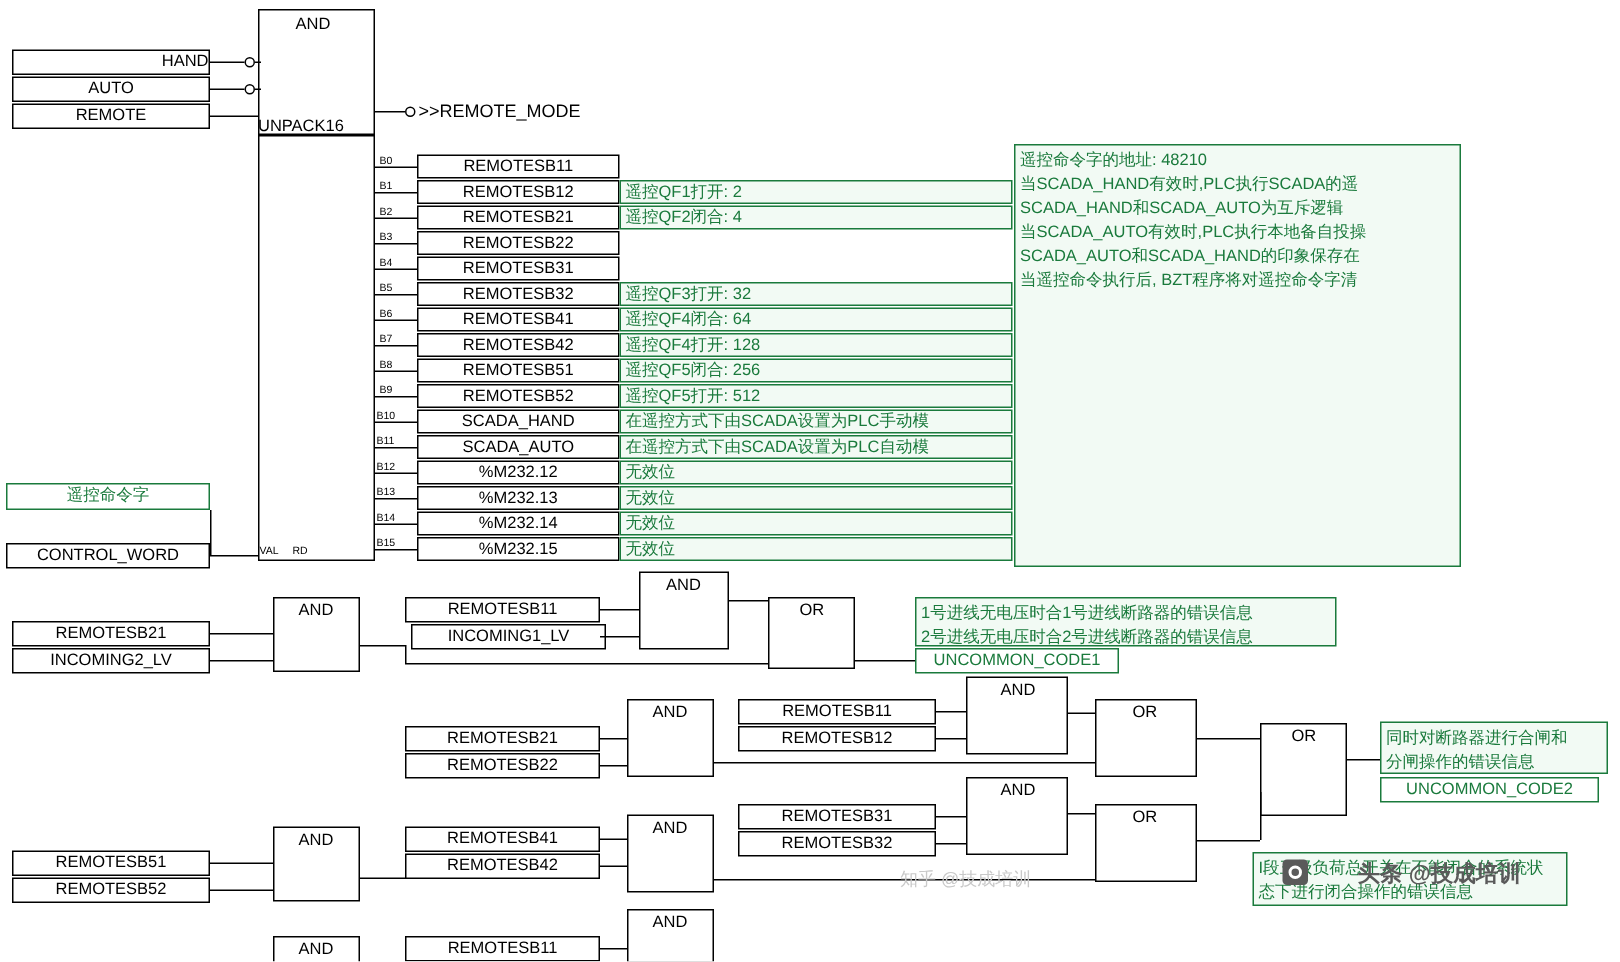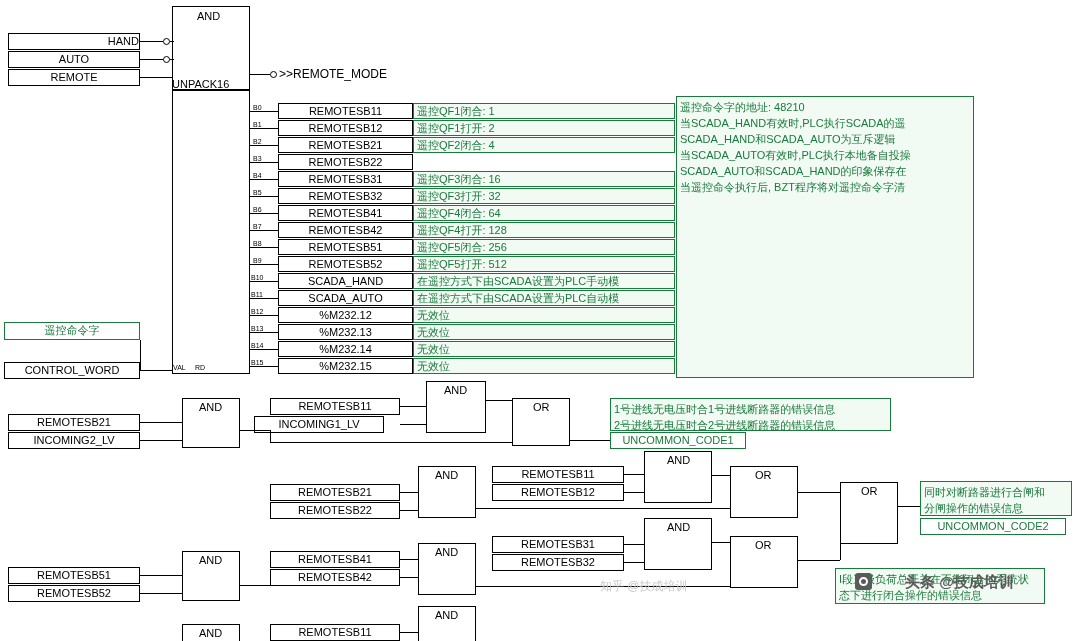--- a/index.html
+++ b/index.html
@@ -58,40 +58,38 @@
   <div class="txt" style="left:279px;top:67px;">&gt;&gt;REMOTE_MODE</div>
 
   <div class="gsig" style="left:4px;top:322px;width:136px;height:18px;">遥控命令字</div>
   <div class="sig" style="left:4px;top:362px;width:136px;height:17px;">CONTROL_WORD</div>
   <div class="ln lnh" style="left:140px;top:370px;width:32px;"></div>
   <div class="ln lnv" style="left:140px;top:340px;height:30px;"></div>
 
   <div class="pin" style="left:253px;top:104px;">B0</div>
   <div class="ln lnh" style="left:250px;top:111px;width:28px;"></div>
   <div class="sig" style="left:278px;top:103px;width:135px;height:16px;">REMOTESB11</div>
-  <div class="note" style="left:413px;top:103px;width:262px;height:16px;">遥控QF1闭合:  1</div>
 
   <div class="pin" style="left:253px;top:121px;">B1</div>
   <div class="ln lnh" style="left:250px;top:128px;width:28px;"></div>
   <div class="sig" style="left:278px;top:120px;width:135px;height:16px;">REMOTESB12</div>
   <div class="note" style="left:413px;top:120px;width:262px;height:16px;">遥控QF1打开:  2</div>
 
   <div class="pin" style="left:253px;top:138px;">B2</div>
   <div class="ln lnh" style="left:250px;top:145px;width:28px;"></div>
   <div class="sig" style="left:278px;top:137px;width:135px;height:16px;">REMOTESB21</div>
   <div class="note" style="left:413px;top:137px;width:262px;height:16px;">遥控QF2闭合:  4</div>
 
   <div class="pin" style="left:253px;top:155px;">B3</div>
   <div class="ln lnh" style="left:250px;top:162px;width:28px;"></div>
   <div class="sig" style="left:278px;top:154px;width:135px;height:16px;">REMOTESB22</div>
 
   <div class="pin" style="left:253px;top:172px;">B4</div>
   <div class="ln lnh" style="left:250px;top:179px;width:28px;"></div>
   <div class="sig" style="left:278px;top:171px;width:135px;height:16px;">REMOTESB31</div>
-  <div class="note" style="left:413px;top:171px;width:262px;height:16px;">遥控QF3闭合:  16</div>
 
   <div class="pin" style="left:253px;top:189px;">B5</div>
   <div class="ln lnh" style="left:250px;top:196px;width:28px;"></div>
   <div class="sig" style="left:278px;top:188px;width:135px;height:16px;">REMOTESB32</div>
   <div class="note" style="left:413px;top:188px;width:262px;height:16px;">遥控QF3打开:  32</div>
 
   <div class="pin" style="left:253px;top:206px;">B6</div>
   <div class="ln lnh" style="left:250px;top:213px;width:28px;"></div>
   <div class="sig" style="left:278px;top:205px;width:135px;height:16px;">REMOTESB41</div>
   <div class="note" style="left:413px;top:205px;width:262px;height:16px;">遥控QF4闭合:  64</div>
@@ -152,21 +150,21 @@
 
   <div class="sig" style="left:8px;top:414px;width:132px;height:17px;">REMOTESB21</div>
   <div class="sig" style="left:8px;top:432px;width:132px;height:17px;">INCOMING2_LV</div>
   <div class="ln lnh" style="left:140px;top:422px;width:42px;"></div>
   <div class="ln lnh" style="left:140px;top:440px;width:42px;"></div>
   <div class="blk" style="left:182px;top:398px;width:58px;height:50px;">
     <span class="lbl" style="left:16px;top:2px;">AND</span>
   </div>
 
   <div class="sig" style="left:270px;top:398px;width:130px;height:17px;">REMOTESB11</div>
-  <div class="sig" style="left:254px;top:416px;width:130px;height:17px;">INCOMING1_LV</div>
+  <div class="sig" style="left:274px;top:416px;width:130px;height:17px;">INCOMING1_LV</div>
   <div class="ln lnh" style="left:400px;top:406px;width:26px;"></div>
   <div class="ln lnh" style="left:400px;top:424px;width:26px;"></div>
   <div class="blk" style="left:426px;top:381px;width:60px;height:52px;">
     <span class="lbl" style="left:17px;top:2px;">AND</span>
   </div>
   <div class="ln lnh" style="left:486px;top:400px;width:26px;"></div>
   <div class="blk" style="left:512px;top:398px;width:58px;height:48px;">
     <span class="lbl" style="left:20px;top:2px;">OR</span>
   </div>
   <div class="ln lnh" style="left:240px;top:430px;width:30px;"></div>

